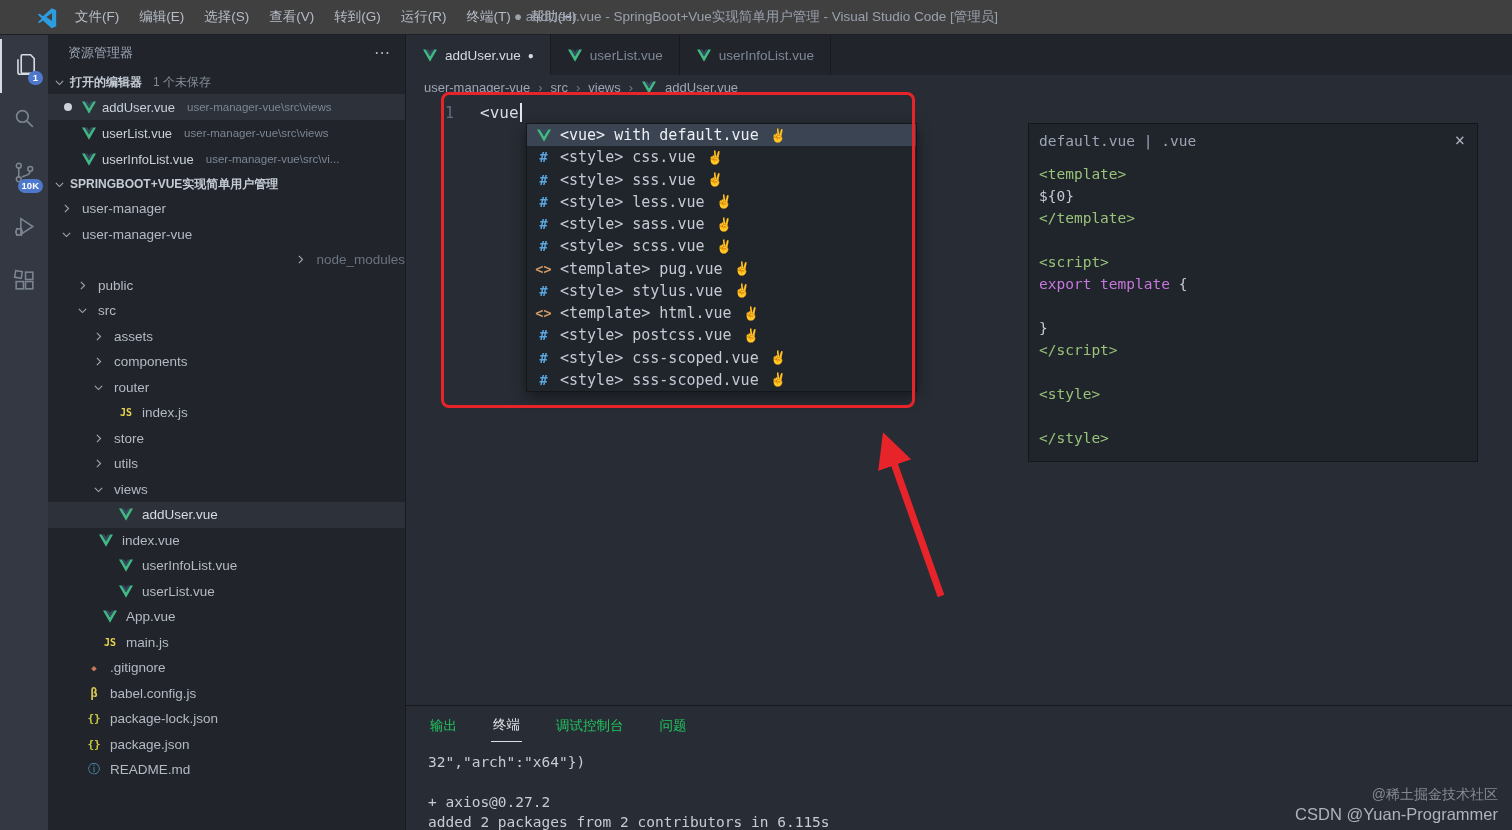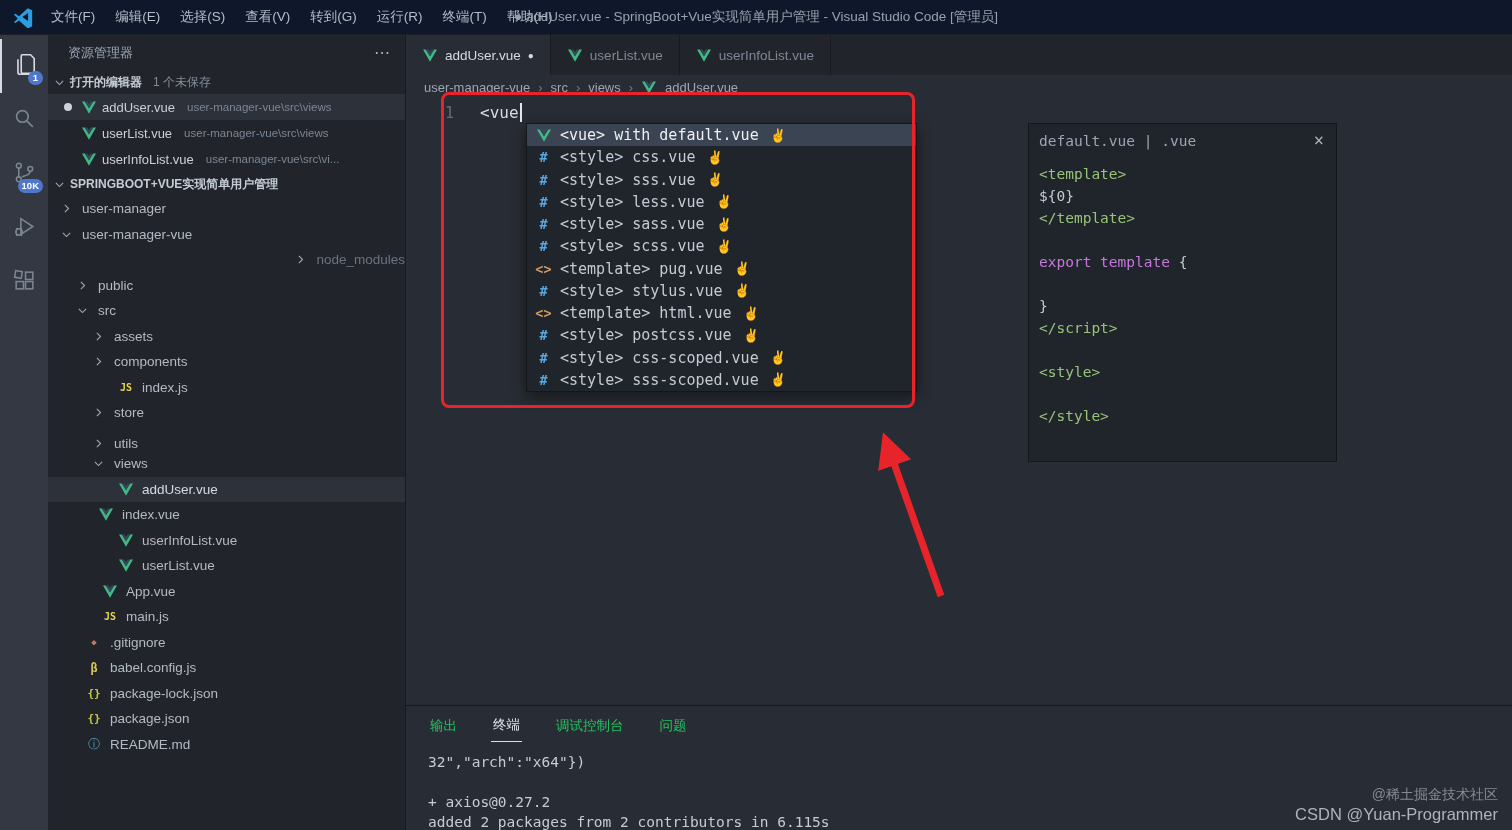--- a/index.html
+++ b/index.html
@@ -1,22 +1,22 @@
 <!DOCTYPE html>
 <html><head>
 <meta charset="utf-8">
 <style>
   * { margin:0; padding:0; box-sizing:border-box; }
   html,body { width:1512px; height:830px; overflow:hidden; background:#282c34;
     font-family:"Liberation Sans","DejaVu Sans",sans-serif; }
   .app { position:relative; width:1512px; height:830px; }
 
   
-  .titlebar { height:35px; background:#0f172a; border-bottom:1px solid #1c1f26;
-    display:flex; align-items:center; color:#b6bcc8; font-size:13.5px; position:relative; z-index:5; }
+  .titlebar { height:35px; background:#404040; border-bottom:1px solid #1c1f26;
+    display:flex; align-items:center; color:#b6bcc8; font-size:13.5px; position:relative; z-index:5;padding-left:24px; }
   .logo { margin:0 8px 0 12px; display:flex; align-items:center; }
   .menus { display:flex; gap:2px; }
   .menu-item { padding:4px 9px; border-radius:4px; white-space:nowrap; cursor:default; }
   .window-title { position:absolute; left:50%; transform:translateX(-50%);
     color:#9aa1ad; white-space:nowrap; }
 
   
   .main { display:flex; height:795px; }
 
   
@@ -81,21 +81,21 @@
     border:1px solid #14161a; box-shadow:0 5px 14px rgba(0,0,0,.45); font-size:15px; z-index:10; }
   .s-row { display:flex; align-items:center; height:22.25px; padding:0 8px; gap:8px;
     color:#c3cad4; white-space:nowrap; cursor:pointer; }
   .s-row.selected { background:#3b4453; color:#eceff3; }
   .sicon-wrap { width:17px; flex:0 0 17px; display:inline-flex; justify-content:center; }
   .sg { font-size:13.5px; font-weight:bold; font-family:"DejaVu Sans Mono","Liberation Mono",monospace; }
   .s-label { font-family:"DejaVu Sans Mono","Liberation Mono",monospace; }
   .s-emoji { font-size:13px; margin-left:4px; }
 
   
-  .docpanel { position:absolute; left:622px; top:23px; width:309px; height:339px;
+  .docpanel { position:absolute; left:622px; top:23px; width:450px; height:339px;
     background:#20242b; border:1px solid #14161a; font-size:14.5px;
     font-family:"DejaVu Sans Mono","Liberation Mono",monospace; z-index:9; }
   .docheader { display:flex; justify-content:space-between; align-items:center;
     padding:8px 12px 0 10px; color:#9da5b4; }
   .doc-close { cursor:pointer; font-size:17px; color:#aab1bc; line-height:1; }
   .doclines { margin-top:14px; padding-left:10px; line-height:22px; }
   .c-tag { color:#98c379; } .c-plain { color:#c3cad4; } .c-kw { color:#c678dd; }
 
   
   .panel { height:125px; flex:0 0 125px; border-top:1px solid #181a1f; overflow:hidden; }
@@ -292,35 +292,43 @@
             <span class="tree-label">assets</span>
           </div>
           <div class="tree-row" style="padding-left: 42px;">
             <span class="chev">
               <svg width="13" height="13" viewBox="0 0 16 16">
                 <path d="M6 3.5l4.5 4.5L6 12.5" fill="none" stroke="#9da5b4" stroke-width="1.4"></path>
               </svg>
             </span>
             <span class="tree-label">components</span>
           </div>
+          <div class="tree-row" style="padding-left: 42px;">
+            <span class="chev exp">
+              <svg width="13" height="13" viewBox="0 0 16 16">
+                <path d="M6 3.5l4.5 4.5L6 12.5" fill="none" stroke="#9da5b4" stroke-width="1.4"></path>
+              </svg>
+            </span>
+            <span class="tree-label">router</span>
+          </div>
           <div class="tree-row" style="padding-left: 70px;">
             <span class="fileicon">
               <span class="ficon" style="color:#e8d44d">JS</span>
             </span>
             <span class="tree-label">index.js</span>
           </div>
           <div class="tree-row" style="padding-left: 42px;">
             <span class="chev">
               <svg width="13" height="13" viewBox="0 0 16 16">
                 <path d="M6 3.5l4.5 4.5L6 12.5" fill="none" stroke="#9da5b4" stroke-width="1.4"></path>
               </svg>
             </span>
             <span class="tree-label">store</span>
           </div>
-          <div class="tree-row" style="padding-left: 42px; align-items: flex-end;">
+          <div class="tree-row" style="padding-left: 42px;">
             <span class="chev">
               <svg width="13" height="13" viewBox="0 0 16 16">
                 <path d="M6 3.5l4.5 4.5L6 12.5" fill="none" stroke="#9da5b4" stroke-width="1.4"></path>
               </svg>
             </span>
             <span class="tree-label">utils</span>
           </div>
           <div class="tree-row" style="padding-left: 42px;">
             <span class="chev exp">
               <svg width="13" height="13" viewBox="0 0 16 16">
@@ -560,20 +568,21 @@
         <div class="docpanel">
           <div class="docheader">
             <span>default.vue | .vue</span>
             <span class="doc-close">×</span>
           </div>
           <div class="doclines" id="doclines">
               <div class="doc-line"><span class="c-tag">&lt;template&gt;</span></div>
               <div class="doc-line"><span class="c-plain">  ${0}</span></div>
               <div class="doc-line"><span class="c-tag">&lt;/template&gt;</span></div>
               <div class="doc-line">&nbsp;</div>
+              <div class="doc-line"><span class="c-tag">&lt;script&gt;</span></div>
               <div class="doc-line"><span class="c-kw">export template</span><span class="c-plain"> {</span></div>
               <div class="doc-line">&nbsp;</div>
               <div class="doc-line"><span class="c-plain">}</span></div>
               <div class="doc-line"><span class="c-tag">&lt;/script&gt;</span></div>
               <div class="doc-line">&nbsp;</div>
               <div class="doc-line"><span class="c-tag">&lt;style&gt;</span></div>
               <div class="doc-line">&nbsp;</div>
               <div class="doc-line"><span class="c-tag">&lt;/style&gt;</span></div>
             </div>
         </div>

